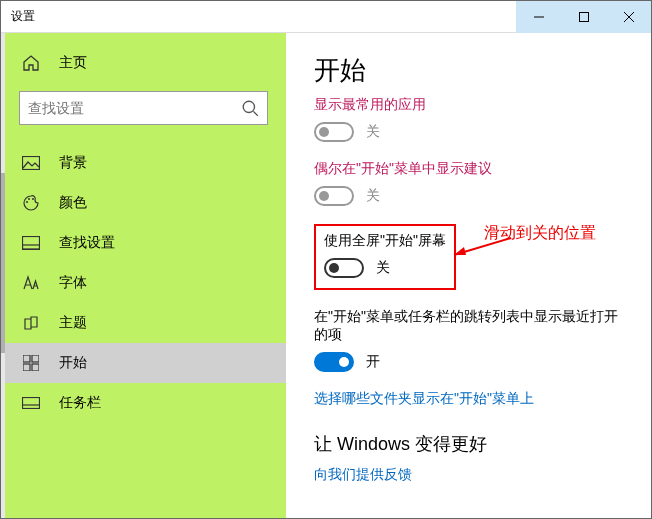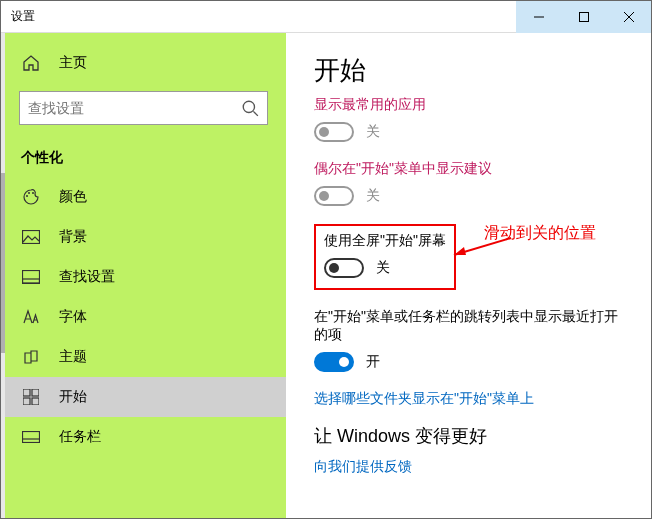--- a/index.html
+++ b/index.html
@@ -26,21 +26,21 @@
     .setting-group { margin-bottom: 18px; }
     .setting-label { font-size: 14px; color: #be185d; margin-bottom: 8px; }
     .setting-label.dark { color: #000; }
     .toggle-row { display: flex; align-items: center; gap: 12px; }
     .toggle { width: 40px; height: 20px; border-radius: 10px; border: 2px solid #333; background: #fff; position: relative; cursor: pointer; }
     .toggle.on { background: #0078d7; border-color: #0078d7; }
     .toggle-knob { width: 10px; height: 10px; border-radius: 50%; background: #333; position: absolute; top: 3px; left: 3px; }
     .toggle.on .toggle-knob { background: #fff; left: auto; right: 3px; }
     .toggle-state { font-size: 14px; }
     .link { color: #0067c0; font-size: 14px; cursor: pointer; margin-top: 4px; display: block; }
-    .section-title { font-size: 18px; font-weight: 400; margin-top: 16px; margin-bottom: 10px; }
+    .section-title { font-size: 18px; font-weight: 400; margin-top: 24px; margin-bottom: 10px; }
     .highlight-box { border: 2px solid #e00; padding: 6px 8px; display: inline-block; }
     .annotation { position: absolute; color: #e00; font-size: 16px; }
     .arrow-svg { position: absolute; }
     .scrollbar-track { position: absolute; left: 0; top: 0; width: 4px; height: 100%; background: #e8e8e8; }
     .scrollbar-thumb { position: absolute; left: 0; top: 140px; width: 4px; height: 180px; background: #b0b0b0; }
     .sidebar { position: relative; }
   </style>
 </head>
 <body>
 
@@ -82,42 +82,41 @@
       </div>
 
       <div class="search-box">
         <input class="search-input" type="text" placeholder="查找设置" style="">
         <svg class="search-icon" width="16" height="16" viewBox="0 0 16 16">
             <circle cx="7" cy="7" r="5" fill="none" stroke="#555" stroke-width="1.2"></circle>
             <line x1="11" y1="11" x2="15" y2="15" stroke="#555" stroke-width="1.2"></line>
           </svg>
       </div>
 
-      <div class="section-header">个性化</div>
+
+      <div class="sidebar-item">
+        <span class="sidebar-icon">
+          <svg width="18" height="14" viewBox="0 0 18 14">
+              <rect x="0.5" y="0.5" width="17" height="13" fill="none" stroke="#333" stroke-width="1.2"></rect>
+              <path d="M1 12 L6 6 L10 10 L13 7 L17 11" fill="none" stroke="#333" stroke-width="1.2"></path>
+            </svg>
+        </span>
+        <span class="sidebar-label">背景</span>
+      </div>
 
       <div class="sidebar-item">
         <span class="sidebar-icon">
           <svg width="18" height="18" viewBox="0 0 18 18">
               <path d="M9 2 A7 7 0 1 0 16 9 A3 3 0 0 1 13 6 A3 3 0 0 0 9 2 Z" fill="none" stroke="#333" stroke-width="1.2"></path>
               <circle cx="5" cy="8" r="1" fill="#333"></circle>
               <circle cx="7" cy="5" r="1" fill="#333"></circle>
               <circle cx="11" cy="5" r="1" fill="#333"></circle>
             </svg>
         </span>
         <span class="sidebar-label">颜色</span>
-      </div>
-
-      <div class="sidebar-item">
-        <span class="sidebar-icon">
-          <svg width="18" height="14" viewBox="0 0 18 14">
-              <rect x="0.5" y="0.5" width="17" height="13" fill="none" stroke="#333" stroke-width="1.2"></rect>
-              <path d="M1 12 L6 6 L10 10 L13 7 L17 11" fill="none" stroke="#333" stroke-width="1.2"></path>
-            </svg>
-        </span>
-        <span class="sidebar-label">背景</span>
       </div>
 
       <div class="sidebar-item">
         <span class="sidebar-icon">
           <svg width="18" height="14" viewBox="0 0 18 14">
               <rect x="0.5" y="0.5" width="17" height="13" fill="none" stroke="#333" stroke-width="1.2"></rect>
               <rect x="0.5" y="9" width="17" height="4" fill="none" stroke="#333" stroke-width="1.2"></rect>
             </svg>
         </span>
         <span class="sidebar-label">查找设置</span>

